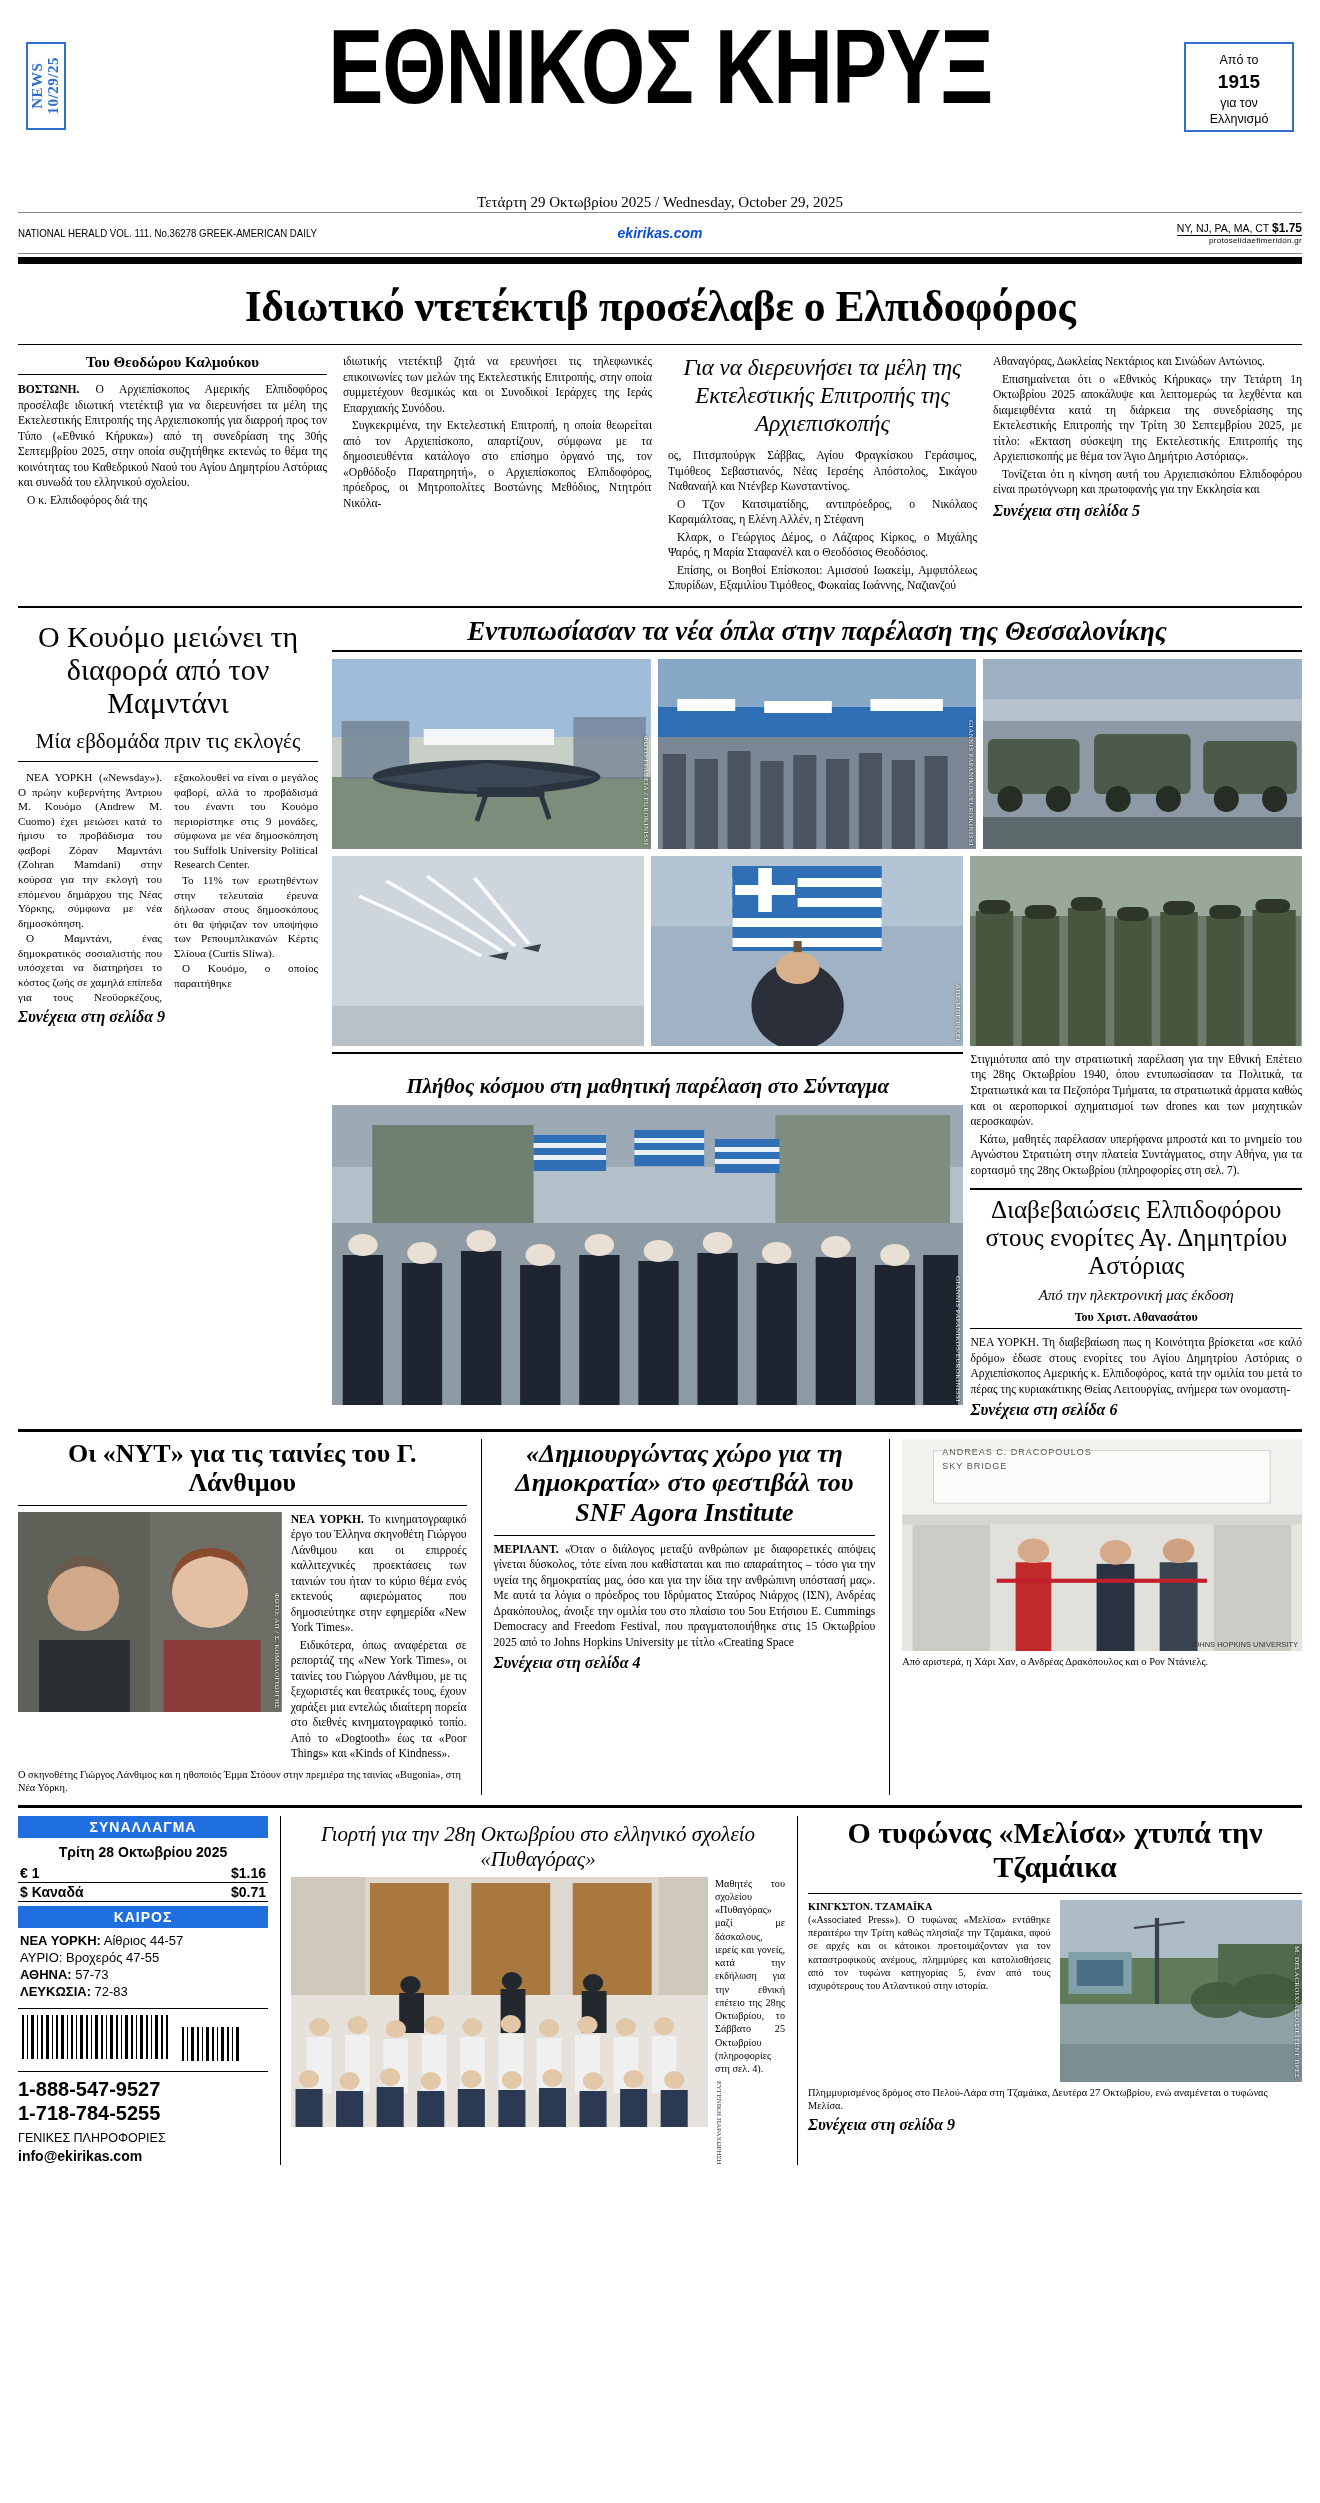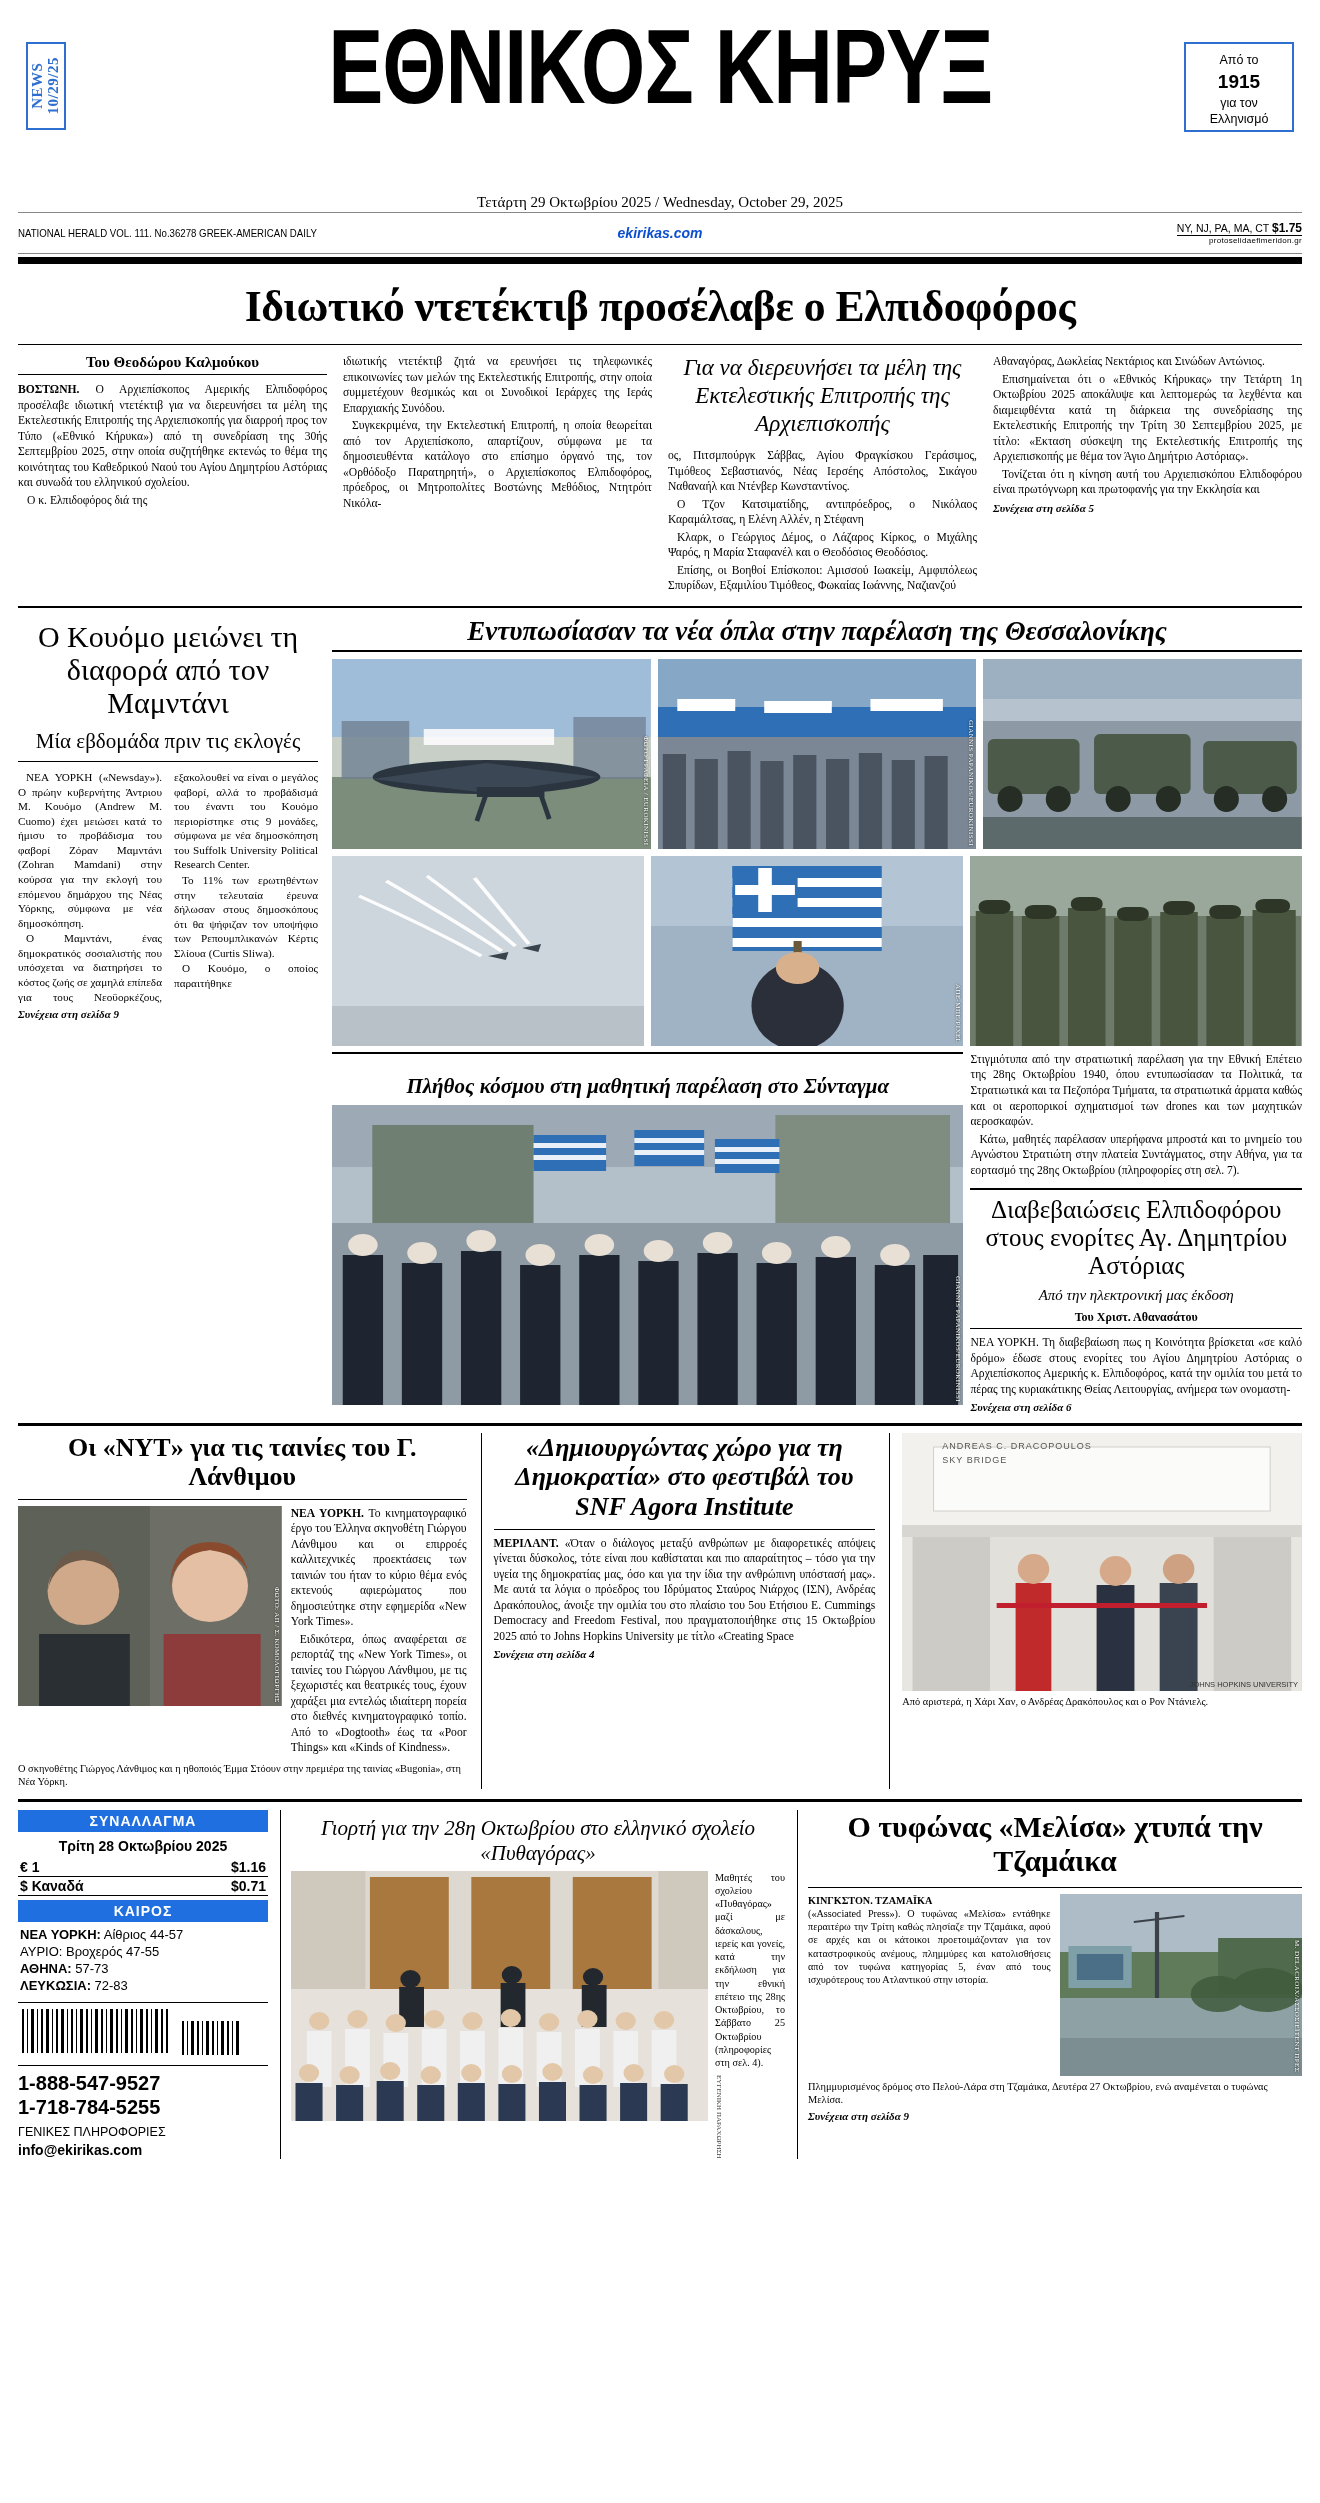--- a/index.html
+++ b/index.html
@@ -96,21 +96,21 @@
     border-bottom: 1px solid #000; padding-bottom: 3px; margin-bottom: 7px;
   }
   .body-txt { font-size: 11.6px; line-height: 1.34; text-align: justify; hyphens: auto; }
   .body-txt p { text-indent: 9px; margin-bottom: 2px; }
   .body-txt p.first { text-indent: 0; }
   .body-txt b { font-weight: bold; }
   .deck {
     font-style: italic; font-size: 23px; text-align: center; line-height: 1.22;
     font-weight: normal;
   }
-  .cont { font-weight: bold; font-size: 11px; font-style: italic; margin-top: 4px; }
+  .cont { font-weight: bold; font-size: 16px; font-style: italic; margin-top: 4px; }
 
   
   .mid-rule { border-top: 2px solid #000; margin: 10px 0 8px; }
   .mid-wrap { display: grid; grid-template-columns: 300px 1fr; gap: 14px; }
   .sb-headline {
     font-size: 30px; text-align: center; line-height: 1.1; font-weight: normal;
     padding-top: 4px;
   }
   .sb-sub { font-size: 21px; text-align: center; margin-top: 10px; line-height: 1.15; }
   .sb-rule { border-top: 1px solid #000; margin: 8px 0; }
@@ -517,21 +517,21 @@
     <div class="vsep" style="padding-left:12px">
       <div class="low-head ital">«Δημιουργώντας χώρο για τη Δημοκρατία» στο φεστιβάλ του SNF Agora Institute</div>
       <div style="border-top:1px solid #000;margin:8px 0 6px"></div>
       <div class="body-txt">
         <p class="first"><b>ΜΕΡΙΛΑΝΤ.</b><span> «Όταν ο διάλογος μεταξύ ανθρώπων με διαφορετικές απόψεις γίνεται δύσκολος, τότε είναι που καθίσταται και πιο απαραίτητος – τόσο για την υγεία της δημοκρατίας μας, όσο και για την ίδια την ανθρώπινη υπόστασή μας». Με αυτά τα λόγια ο πρόεδρος του Ιδρύματος Σταύρος Νιάρχος (ΙΣΝ), Ανδρέας Δρακόπουλος, άνοιξε την ομιλία του στο πλαίσιο του 5ου Ετήσιου Ε. Cummings Democracy and Freedom Festival, που πραγματοποιήθηκε στις 15 Οκτωβρίου 2025 από το Johns Hopkins University με τίτλο «Creating Space</span></p>
       </div>
       <div class="cont">Συνέχεια στη σελίδα 4</div>
     </div>
 
     <div class="vsep" style="padding-left:12px">
-      <div class="ph" style="height:258px;position:relative">
+      <div class="ph" style="height:212px;position:relative">
         <svg width="100%" height="100%" viewBox="0 0 380 258" preserveAspectRatio="none">
           <rect width="380" height="258" fill="#e8e6e1"></rect>
           <rect x="0" y="0" width="380" height="92" fill="#f2f1ee"></rect>
           <rect x="30" y="14" width="320" height="64" fill="#fbfbf9" stroke="#d2d0cb"></rect>
           <rect x="0" y="92" width="380" height="12" fill="#d8d6d0"></rect>
           <rect x="10" y="104" width="74" height="154" fill="#cdcbc5"></rect>
           <rect x="296" y="104" width="74" height="154" fill="#cdcbc5"></rect>
           <rect x="84" y="104" width="212" height="154" fill="#e2e0da"></rect>
           <g>
             <rect x="108" y="150" width="34" height="108" fill="#c02a2a"></rect>

